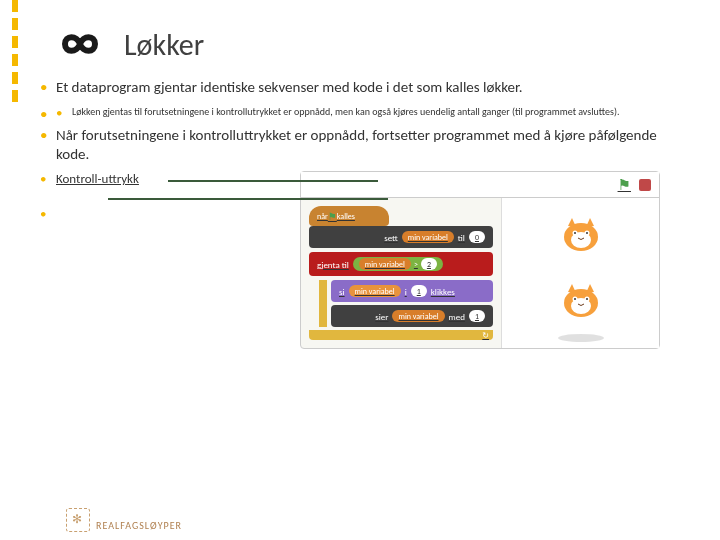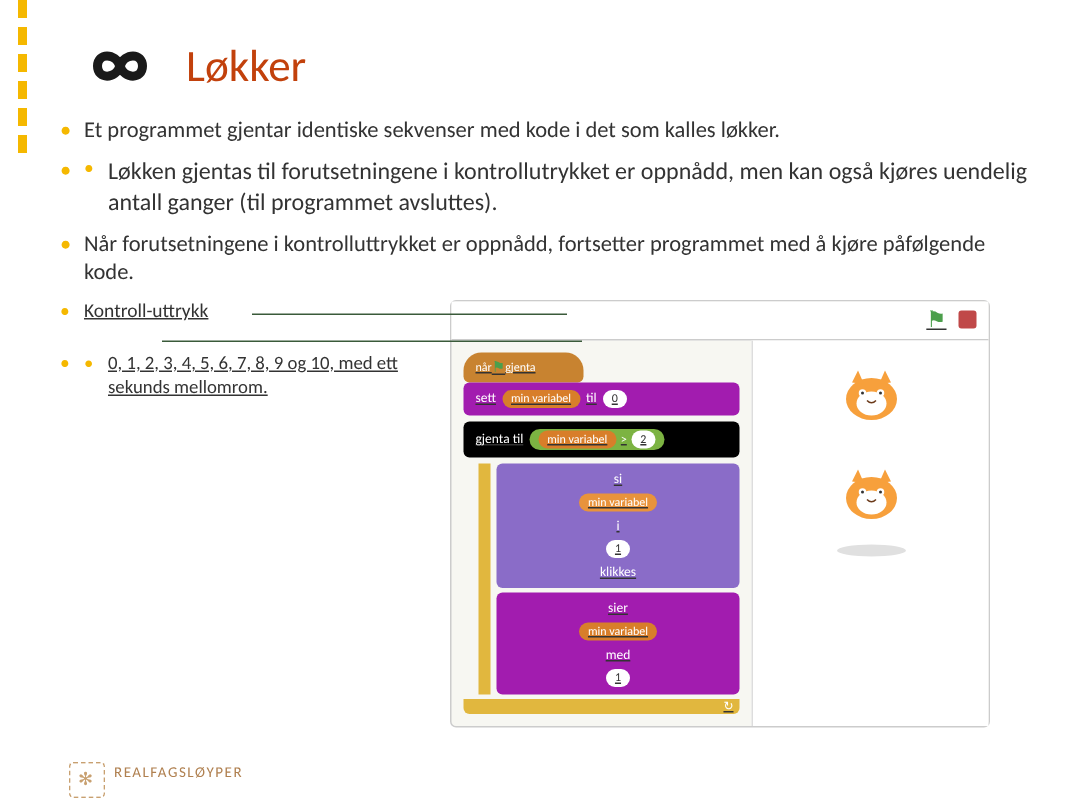--- a/index.html
+++ b/index.html
@@ -1,62 +1,62 @@
 <!DOCTYPE html>
 <html><head>
 <meta charset="utf-8">
 <style>
   * { box-sizing: border-box; margin: 0; padding: 0; }
   body { width: 720px; height: 540px; font-family: Calibri, Arial, sans-serif; background: #fff; color: #333; position: relative; overflow: hidden; }
   .dash-marks { position: absolute; left: 12px; top: 0; width: 6px; }
   .dash { width: 6px; height: 12px; background: #f5b800; margin-bottom: 6px; }
   .header { display: flex; align-items: center; padding: 20px 0 10px 50px; }
   .infinity { width: 60px; height: 48px; margin-right: 14px; }
-  .title { font-size: 30px; font-weight: 400; color: #c2410c; }
+  .title { font-size: 30px; font-weight: 400; color: #404040; }
   .content { padding: 0 28px 0 40px; }
   ul.top { list-style: none; }
   ul.top > li { position: relative; padding-left: 16px; margin-bottom: 8px; font-size: 15px; line-height: 1.25; }
   ul.top > li::before { content: "•"; position: absolute; left: 0; color: #f5b800; font-size: 15px; }
   ul.sub { list-style: none; margin-top: 6px; }
-  ul.sub > li { position: relative; padding-left: 16px; margin-bottom: 6px; font-size: 16px; line-height: 1.3; }
+  ul.sub > li { position: relative; padding-left: 16px; margin-bottom: 6px; font-size: 10px; line-height: 1.3; }
   ul.sub > li::before { content: "•"; position: absolute; left: 0; color: #f5b800; font-size: 13px; }
   .row2 { display: flex; margin-top: 6px; text-decoration: underline; }
   .left-col { width: 300px; padding-left: 40px; position: relative; }
   .left-col ul.mini { list-style: none; }
   .left-col ul.mini > li { position: relative; padding-left: 16px; margin-bottom: 4px; font-size: 13px; line-height: 1.3; }
   .left-col ul.mini > li::before { content: "•"; position: absolute; left: 0; color: #f5b800; font-size: 13px; }
   .left-col ul.mini ul { list-style: none; margin-top: 4px; }
   .left-col ul.mini ul > li { position: relative; padding-left: 16px; font-size: 12.5px; line-height: 1.3; margin-bottom: 3px; }
   .left-col ul.mini ul > li::before { content: "•"; position: absolute; left: 0; color: #f5b800; }
   .right-col { flex: 1; }
   .stage-wrap { width: 360px; background: #f7f7f2; border: 1px solid #ccc; border-radius: 4px; }
   .stage-top { height: 26px; background: #fff; border-bottom: 1px solid #ccc; display: flex; align-items: center; justify-content: flex-end; padding: 0 8px; gap: 8px; }
   .flag { color: #4c9f4c; font-size: 15px; }
   .stop { width: 12px; height: 12px; background: #c04848; border-radius: 2px; }
   .stage-body { display: flex; }
   .script-col { width: 200px; padding: 8px; }
   .block { border-radius: 4px; padding: 5px 8px; font-size: 9px; color: #fff; margin-bottom: 4px; display: flex; align-items: center; gap: 4px; }
   .hat { background: #c88330; border-radius: 12px 12px 4px 4px; width: 80px; height: 20px; display: flex; align-items: center; padding: 0 8px; text-align: right; }
   .hat .flag-i { color: #4c9f4c; font-size: 10px; }
-  .orange-blk { background: #a21caf; }
+  .orange-blk { background: #404040; justify-content: flex-end; }
   .pill { background: #fff; color: #333; border-radius: 8px; padding: 1px 6px; font-size: 8px; }
   .pill-dk { background: #d87e2a; color: #fff; border-radius: 8px; padding: 1px 6px; font-size: 8px; }
-  .ctrl-blk { background: #000000; }
+  .ctrl-blk { background: #b91c1c; }
   .green-pill { background: #7cb342; border-radius: 10px; padding: 1px 6px; font-size: 8px; display: inline-flex; align-items: center; gap: 3px; }
   .purple-blk { background: #8a6cc8; }
   .indent { margin-left: 10px; border-left: 8px solid #e1b73e; padding-left: 4px; }
-  .indent .block { margin-bottom: 3px; flex-direction: column; }
+  .indent .block { margin-bottom: 3px; }
   .loop-bot { background: #e1b73e; height: 10px; border-radius: 0 0 4px 4px; display:flex; align-items:center; justify-content:flex-end; padding-right:4px;}
   .loop-bot .arr { color:#fff; font-size:8px; }
   .cat-col { flex: 1; background: #fff; display: flex; flex-direction: column; align-items: center; padding: 6px 4px; gap: 6px; border-left:1px solid #ddd; }
   .cat { width: 60px; height: 60px; display:flex; align-items:center; justify-content:center; }
   .cat svg { width: 54px; height: 54px; }
   .shadow { width: 46px; height: 8px; background: rgba(0,0,0,0.12); border-radius: 50%; margin-top: -2px; }
   .line-h { position: absolute; height: 1.5px; background: #3a5a3a; }
-  .logo-area { position: absolute; bottom: 8px; left: 46px; display: flex; align-items: flex-start; font-size: 10px; color: #b08050; letter-spacing: 1px; }
+  .logo-area { position: absolute; bottom: 8px; left: 66px; display: flex; align-items: flex-end; font-size: 10px; color: #b08050; letter-spacing: 1px; }
   .logo-area .mark { width: 24px; height: 24px; border: 1px dashed #c8a070; border-radius: 3px; margin-right: 6px; position: relative; }
   .logo-area .mark::after { content:"✻"; color:#c8a070; font-size:12px; position:absolute; left:5px; top:3px; }
 </style>
 </head>
 <body>
 
 <div class="dash-marks">
   <div class="dash"></div>
     <div class="dash"></div>
     <div class="dash"></div>
@@ -67,59 +67,56 @@
 
 <div class="header">
   <svg class="infinity" viewBox="0 0 100 60">
     <path d="M25 30 C25 15 45 15 50 30 C55 45 75 45 75 30 C75 15 55 15 50 30 C45 45 25 45 25 30 Z" fill="none" stroke="#1a1a1a" stroke-width="10"></path>
   </svg>
   <h1 class="title">Løkker</h1>
 </div>
 
 <div class="content">
   <ul class="top">
-    <li>Et programmet gjentar identiske sekvenser med kode i det som kalles løkker.</li>
+    <li>Et dataprogram gjentar identiske sekvenser med kode i det som kalles løkker.</li>
     <li>
       <ul class="sub">
         <li>Løkken gjentas til forutsetningene i kontrollutrykket er oppnådd, men kan også kjøres uendelig antall ganger (til programmet avsluttes).</li>
       </ul>
     </li>
     <li>Når forutsetningene i kontrolluttrykket er oppnådd, fortsetter programmet med å kjøre påfølgende kode.</li>
   </ul>
 </div>
 
 <div class="row2">
   <div class="left-col">
     <ul class="mini">
       <li>Kontroll-uttrykk</li>
     </ul>
     <div style="height:10px"></div>
     <ul class="mini">
       <li>
-        <ul>
-          <li>0, 1, 2, 3, 4, 5, 6, 7, 8, 9 og 10, med ett sekunds mellomrom.</li>
-        </ul>
       </li>
     </ul>
     <div class="line-h" style="top:9px; left:168px; width:210px;"></div>
     <div class="line-h" style="top:27px; left:108px; width:280px;"></div>
   </div>
 
   <div class="right-col">
     <div class="stage-wrap">
       <div class="stage-top">
         <span class="flag">⚑</span>
         <span class="stop"></span>
       </div>
       <div class="stage-body">
         <div class="script-col">
           <div class="hat">
             <span style="font-size:8px;color:#fff">når</span>
             <span class="flag-i">⚑</span>
-            <span style="font-size:8px;color:#fff">gjenta</span>
+            <span style="font-size:8px;color:#fff">kalles</span>
           </div>
           <div class="block orange-blk">
             <span>sett</span>
             <span class="pill-dk">min variabel</span>
             <span>til</span>
             <span class="pill">0</span>
           </div>
           <div class="block ctrl-blk">
             <span>gjenta til</span>
             <span class="green-pill">

